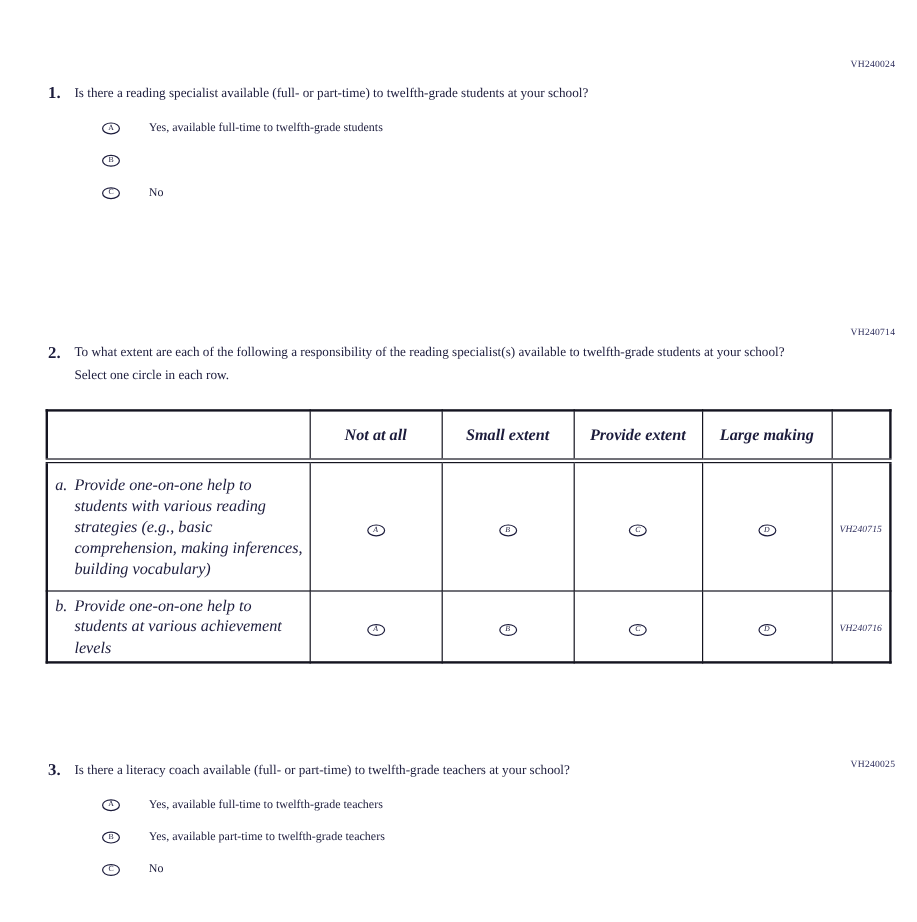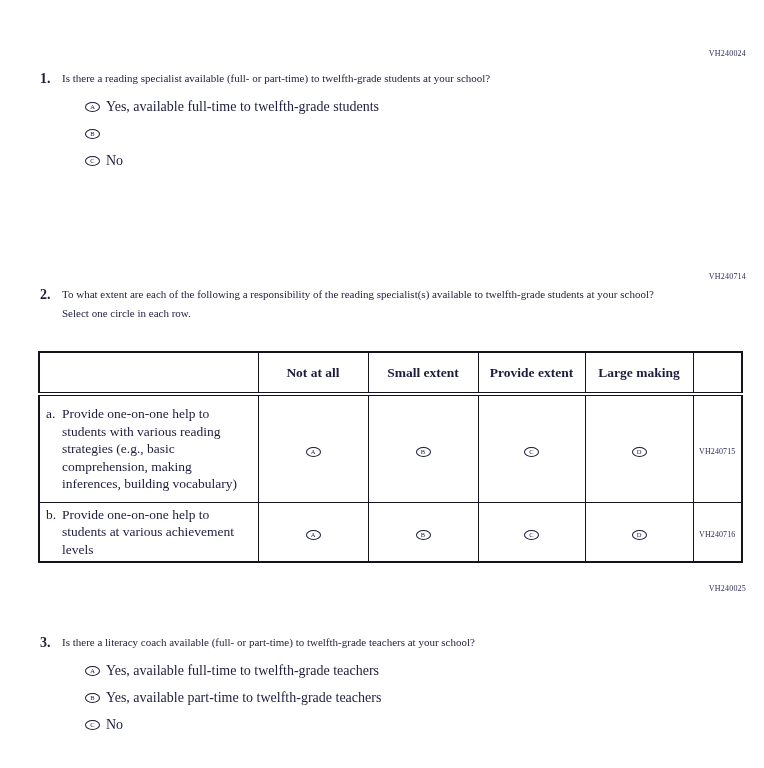--- a/index.html
+++ b/index.html
@@ -51,33 +51,34 @@
     height: 10px;
     border: 1px solid #1c1c3c;
     border-radius: 50%;
     font-size: 6.5px;
     line-height: 1;
     flex: 0 0 15px;
     color: #1c1c3c;
     background: #ffffff;
   }
   .opt-label {
-    margin-left: 6px;
-    font-size: 14px;
+    margin-left: 24px;
+    font-size: 10px;
     line-height: 18px;
     white-space: nowrap;
     text-align: center;
   }
   table.matrix {
     position: absolute;
     left: 38px;
-    top: 351px;
+    top: 341px;
     width: 703px;
     border-collapse: collapse;
     table-layout: fixed;
+    font-style: italic;
   }
   table.matrix td, table.matrix th {
     border: 1px solid #141420;
     vertical-align: middle;
   }
   table.matrix { border: 2px solid #141420; }
   tr.header-row th {
     font-size: 13.5px;
     font-weight: bold;
     line-height: 17px;
@@ -106,21 +107,21 @@
   }
   tr.row-a { height: 108px; }
   tr.row-b { height: 57px; }
   .bold-word { font-weight: normal; margin-top: 24px; }
 </style>
 </head>
 <body>
 
 <span class="code" style="top:49px">VH240024</span>
 <span class="code" style="top:272px">VH240714</span>
-<span class="code" style="top:584px">VH240025</span>
+<span class="code" style="top:632px">VH240025</span>
 
 <section class="question" style="top:69px">
   <div class="q-line">
     <span class="q-num">1.</span>
     <span class="q-text q1-text">Is there a reading specialist available (full- or part-time) to twelfth-grade students at your school?</span>
   </div>
   <div class="options">
     <div class="option">
       <span class="bubble">A</span>
       <span class="opt-label">Yes, available full-time to twelfth-grade students</span>

